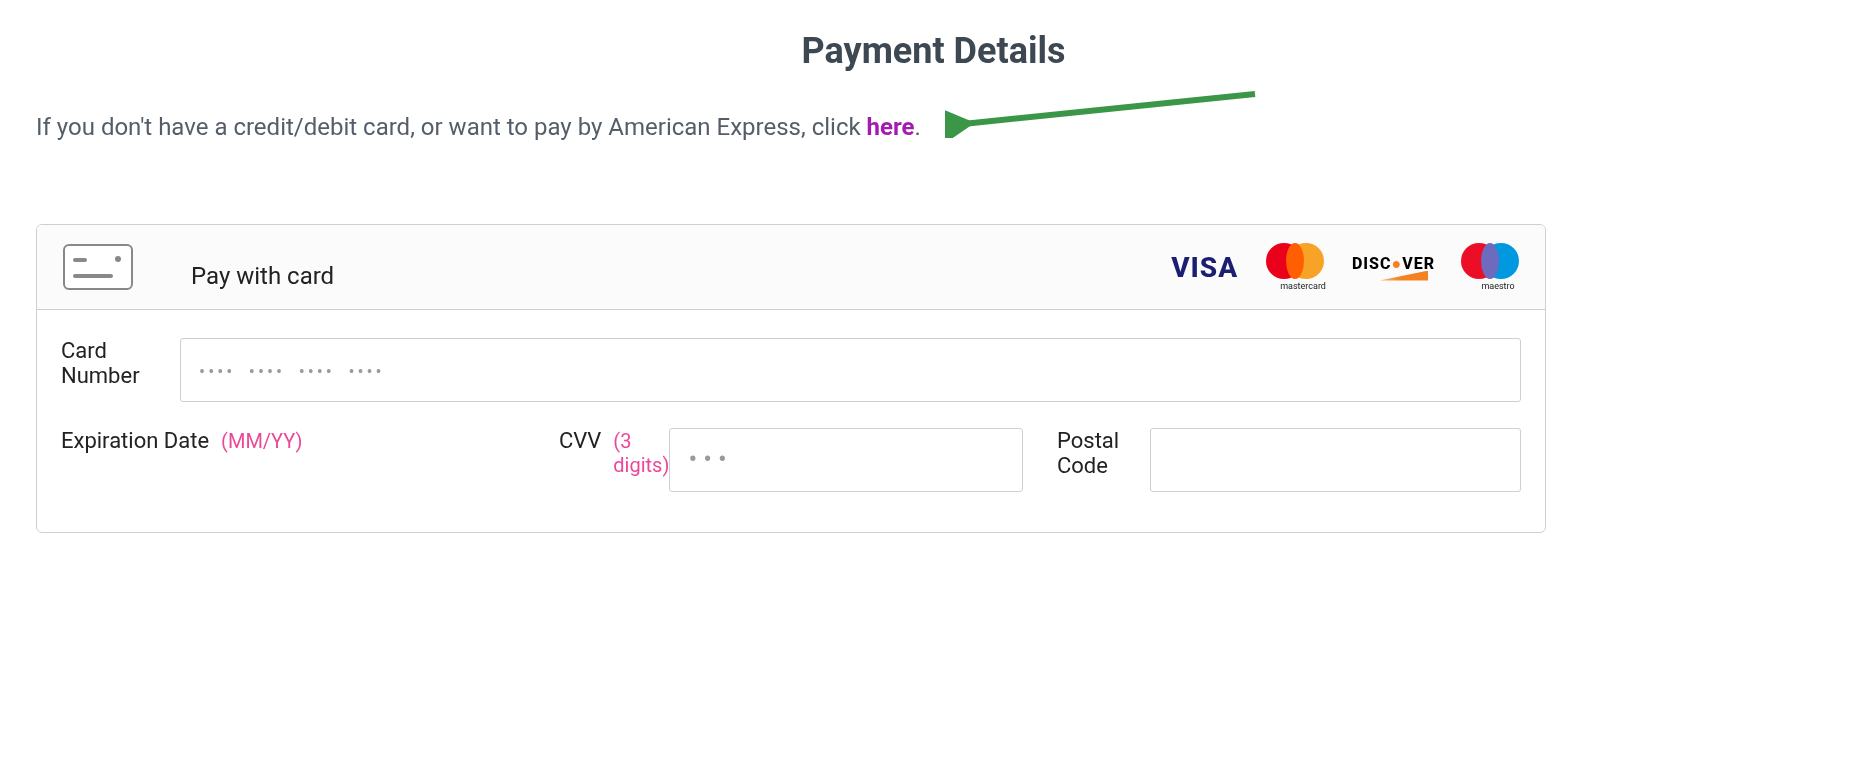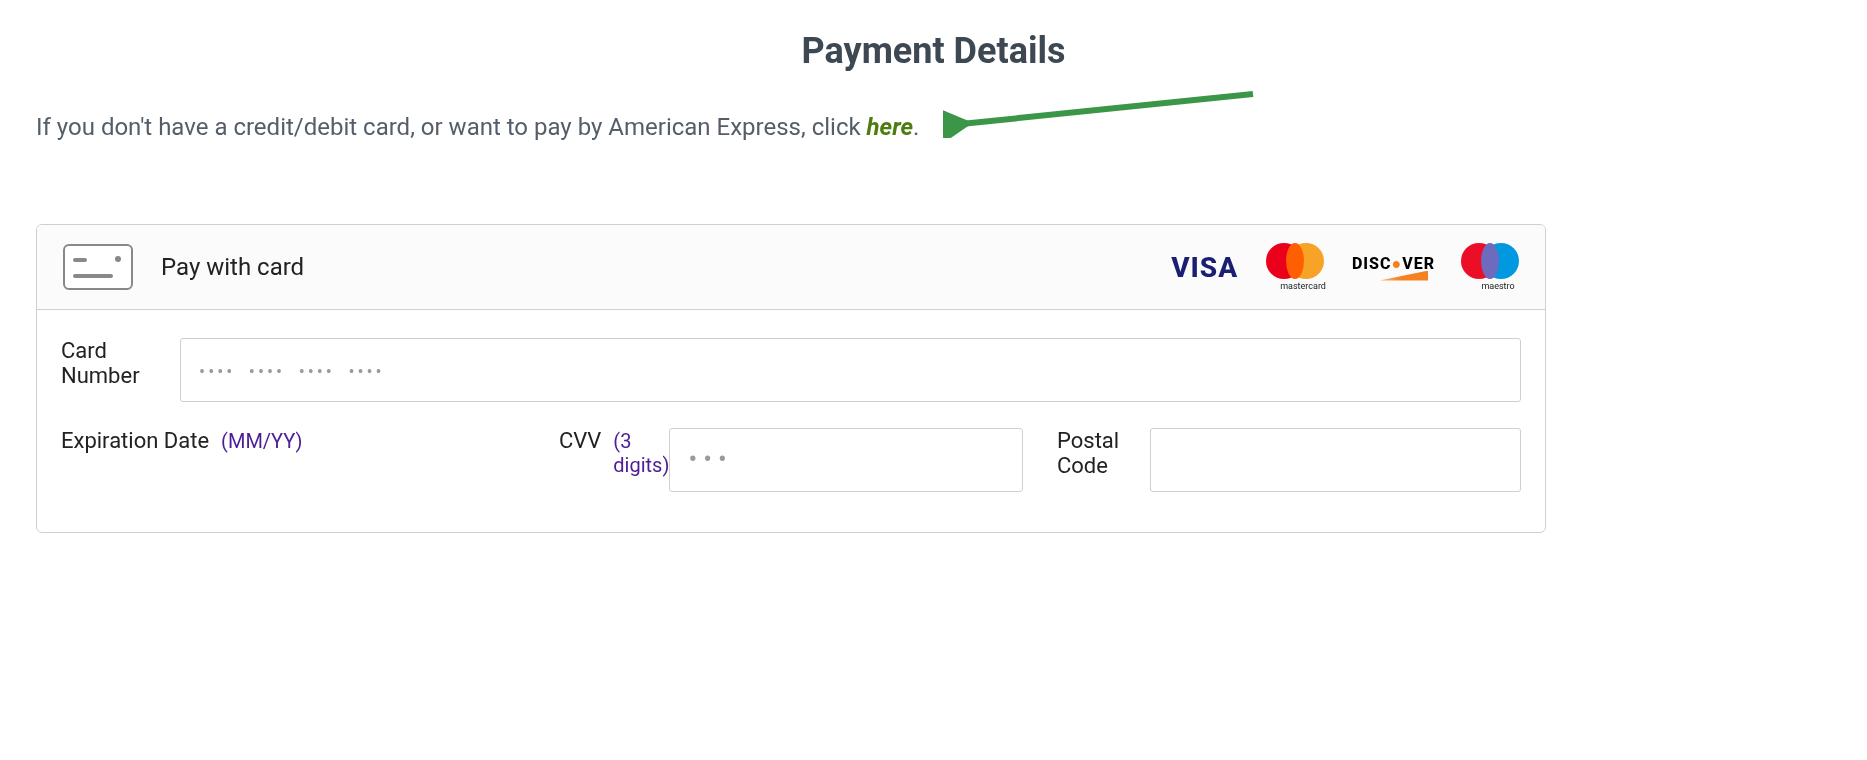--- a/index.html
+++ b/index.html
@@ -21,25 +21,24 @@
       display: flex;
       align-items: center;
       margin-bottom: 70px;
     }
     .subtitle {
       font-size: 24px;
       color: #555e68;
       font-weight: 400;
     }
     .subtitle a {
-      color: #4d7c0f;
+      color: #a21caf;
       font-weight: 700;
       text-decoration: none;
       cursor: pointer;
-      font-style: italic;
     }
     .arrow-wrap {
       margin-left: 24px;
       position: relative;
       top: -12px;
     }
     .card-box {
       border: 1px solid #cfcfcf;
       border-radius: 6px;
       overflow: hidden;
@@ -48,22 +47,22 @@
     .card-header {
       display: flex;
       align-items: center;
       justify-content: space-between;
       padding: 18px 26px;
       border-bottom: 1px solid #cfcfcf;
       background: #fbfbfb;
     }
     .card-header-left {
       display: flex;
-      align-items: center;
-      gap: 28px;
+      align-items: flex-end;
+      gap: 58px;
     }
     .card-icon-box {
       width: 70px;
       height: 46px;
       border: 2px solid #888;
       border-radius: 6px;
       position: relative;
       background: #fff;
     }
     .card-icon-box::before {
@@ -171,21 +170,21 @@
     .field-label {
       font-size: 22px;
       color: #222;
       margin-bottom: 10px;
       display: flex;
       align-items: baseline;
       gap: 12px;
     }
     .field-hint {
       font-size: 20px;
-      color: #4c1d95;
+      color: #ec4899;
       font-weight: 400;
     }
     .text-input {
       width: 100%;
       height: 64px;
       border: 1px solid #cfcfcf;
       border-radius: 3px;
       font-size: 22px;
       padding: 0 18px;
       color: #555;

